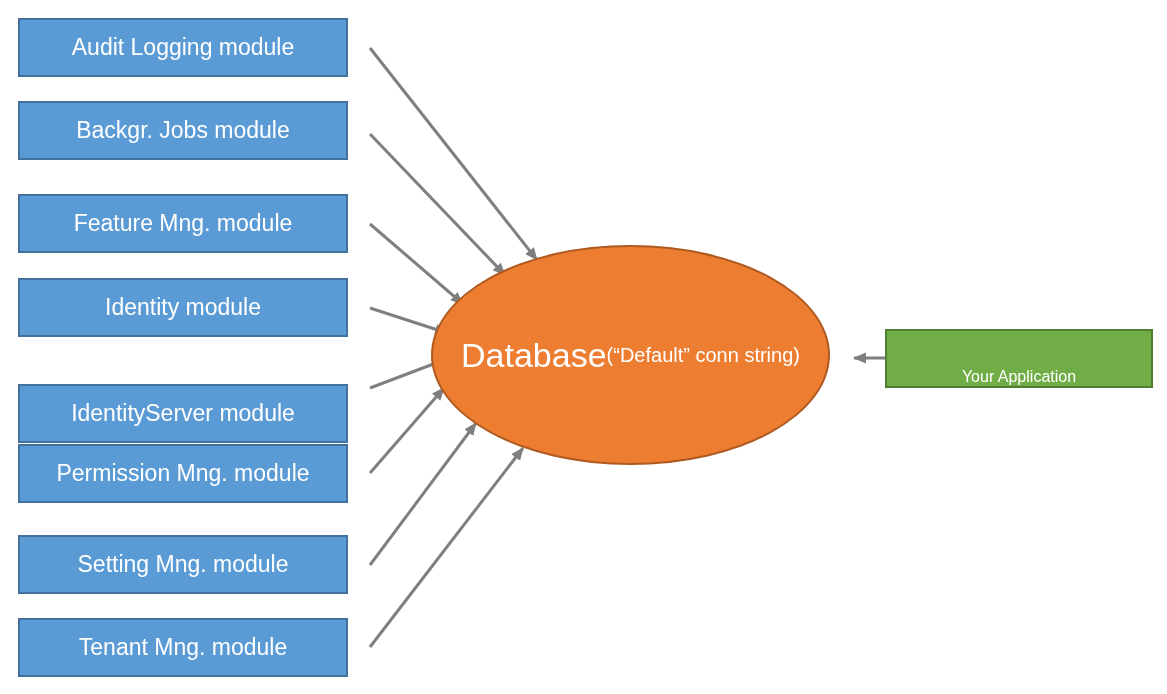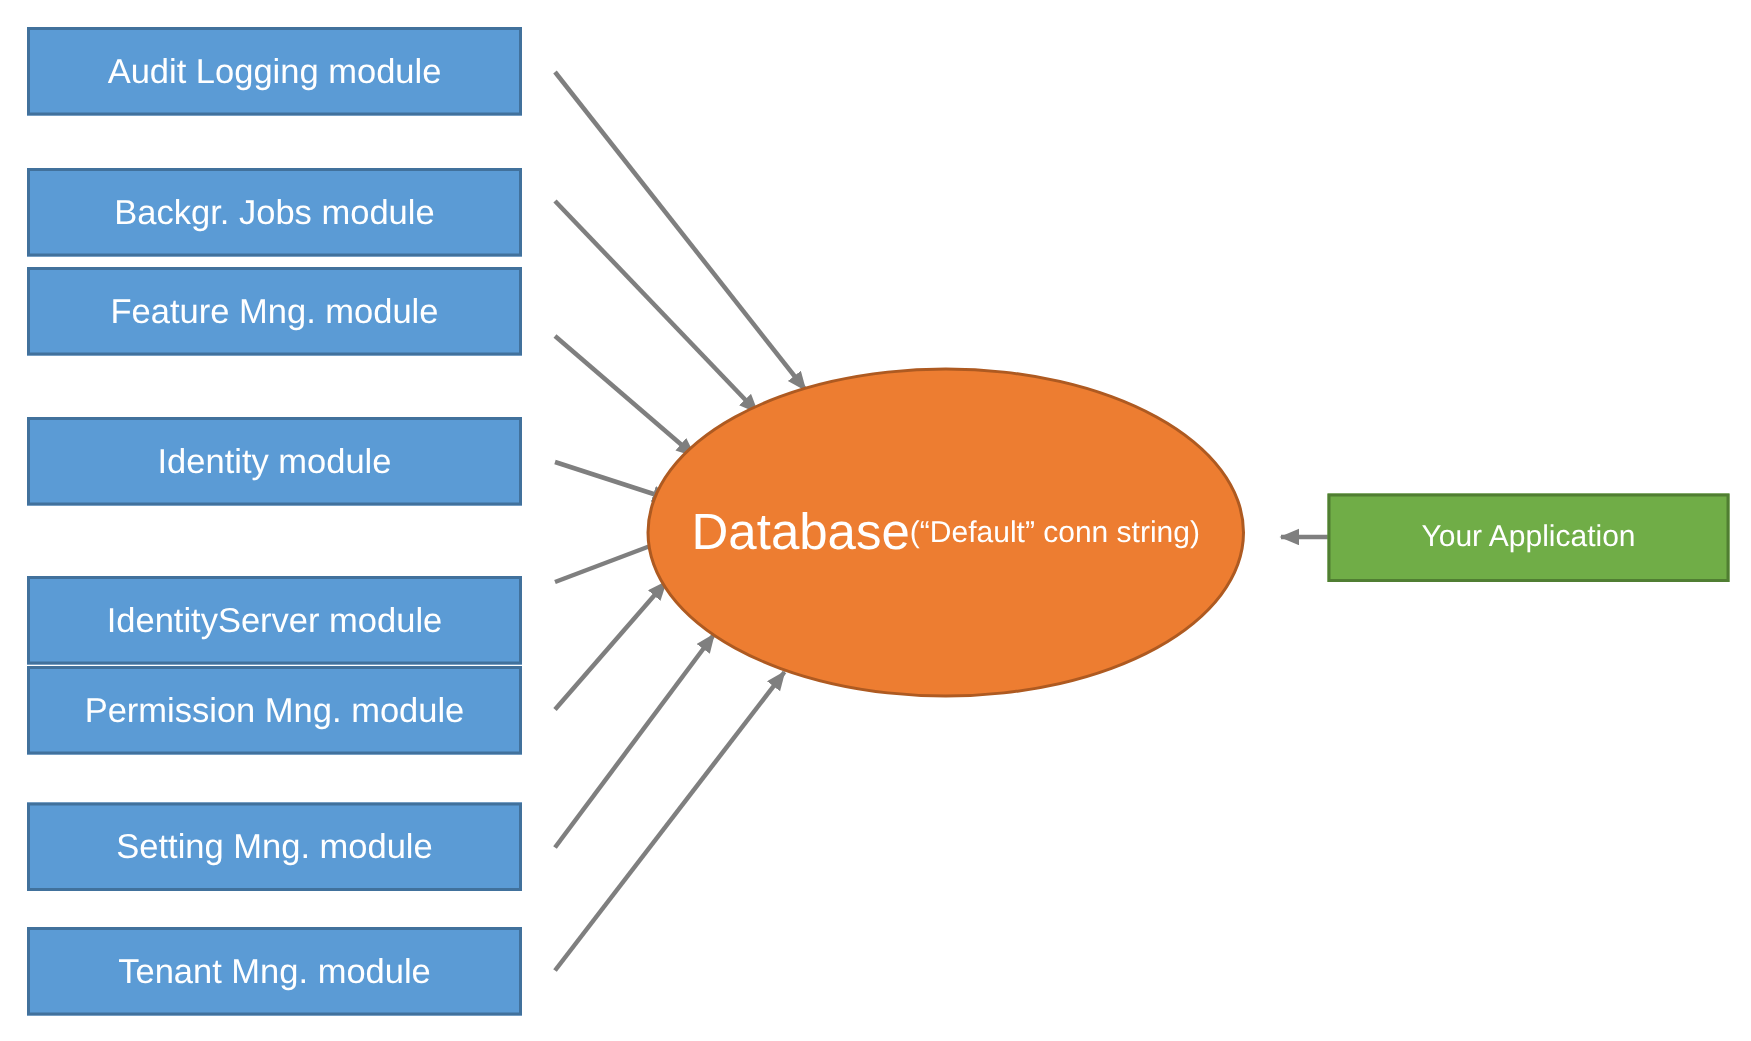--- a/index.html
+++ b/index.html
@@ -50,44 +50,45 @@
     font-size: 20px;
     line-height: 1.35;
   }
   .app-node {
     left: 885px;
     top: 329px;
     width: 268px;
     height: 59px;
     background: #70AD47;
     border: 2px solid #507E32;
-    font-size: 20px;
+    font-size: 16px;
+    align-items: flex-end;
   }
   .arrows-layer {
     position: absolute;
     left: 0;
     top: 0;
     width: 100%;
     height: 100%;
     pointer-events: none;
   }
 </style>
 </head>
 <body>
 
 <div class="canvas">
 
   <div id="modules-container">
       <div class="node module-node" style="top: 18px;">
         <span>Audit Logging module</span>
       </div>
-      <div class="node module-node" style="top: 112px;">
+      <div class="node module-node" style="top: 101px;">
         <span>Backgr. Jobs module</span>
       </div>
-      <div class="node module-node" style="top: 178px;">
+      <div class="node module-node" style="top: 194px;">
         <span>Feature Mng. module</span>
       </div>
       <div class="node module-node" style="top: 278px;">
         <span>Identity module</span>
       </div>
       <div class="node module-node" style="top: 359px; margin-top: 25px;">
         <span>IdentityServer module</span>
       </div>
       <div class="node module-node" style="top: 444px;">
         <span>Permission Mng. module</span>

